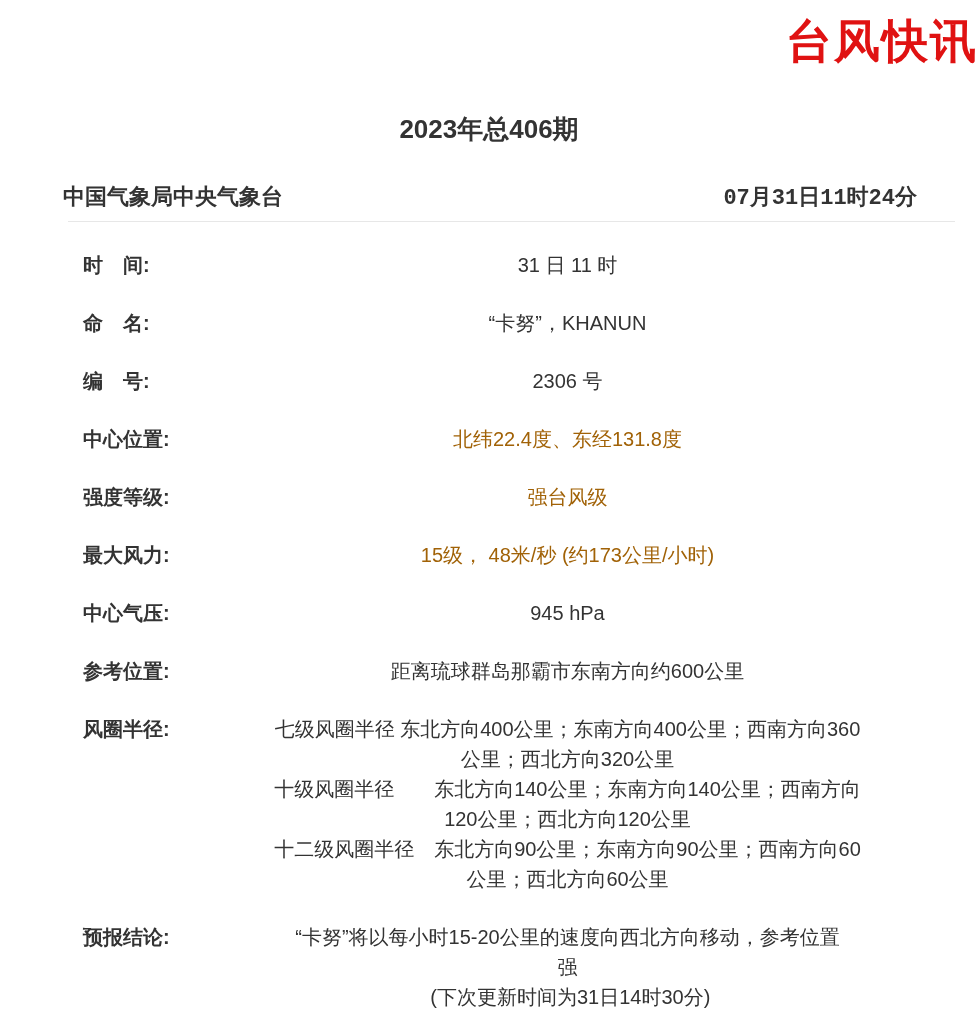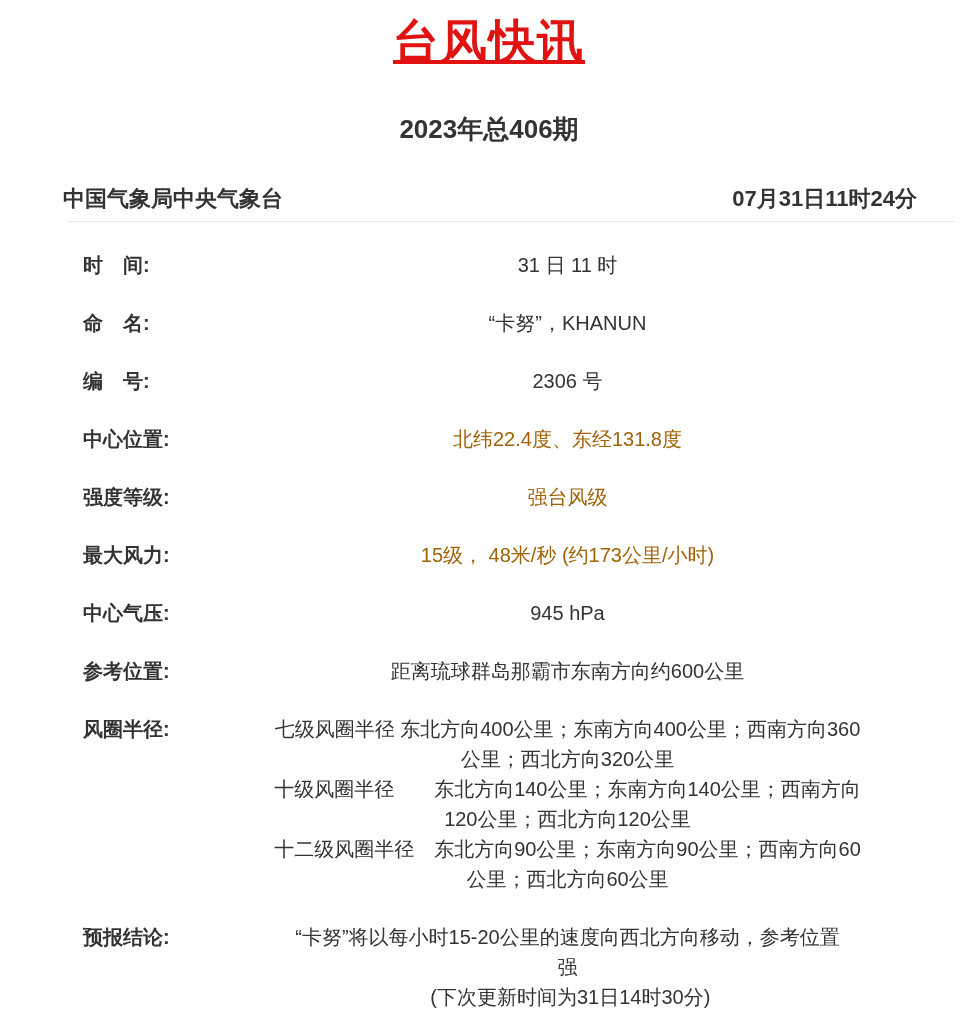--- a/index.html
+++ b/index.html
@@ -9,45 +9,45 @@
   }
   body {
     width: 978px;
     height: 1022px;
     font-family: "Liberation Sans", "DejaVu Sans", sans-serif;
     color: #333333;
     overflow: hidden;
   }
   .page-title {
     margin: 12px 0 0 0;
-    text-align: center;
+    text-align: right;
     font-size: 46px;
     line-height: 58px;
     font-weight: bold;
     letter-spacing: 2px;
     color: #e01212;
-    text-decoration: underline;
   }
   .issue-number {
     margin: 44px 0 0 0;
     text-align: center;
     font-size: 26px;
     line-height: 30px;
     font-weight: bold;
     color: #333333;
   }
   .meta-row {
     margin: 40px 61px 0 63px;
     display: flex;
     justify-content: space-between;
     align-items: baseline;
     font-size: 22px;
     line-height: 30px;
     font-weight: bold;
     color: #333333;
+    font-family: Liberation Mono, monospace;
   }
   .divider {
     border: none;
     border-top: 1px solid #e7e7e7;
     height: 0;
     margin: 7px 23px 0 68px;
   }
   .info-rows {
     margin: 28px 68px 12px 83px;
     font-size: 20px;

